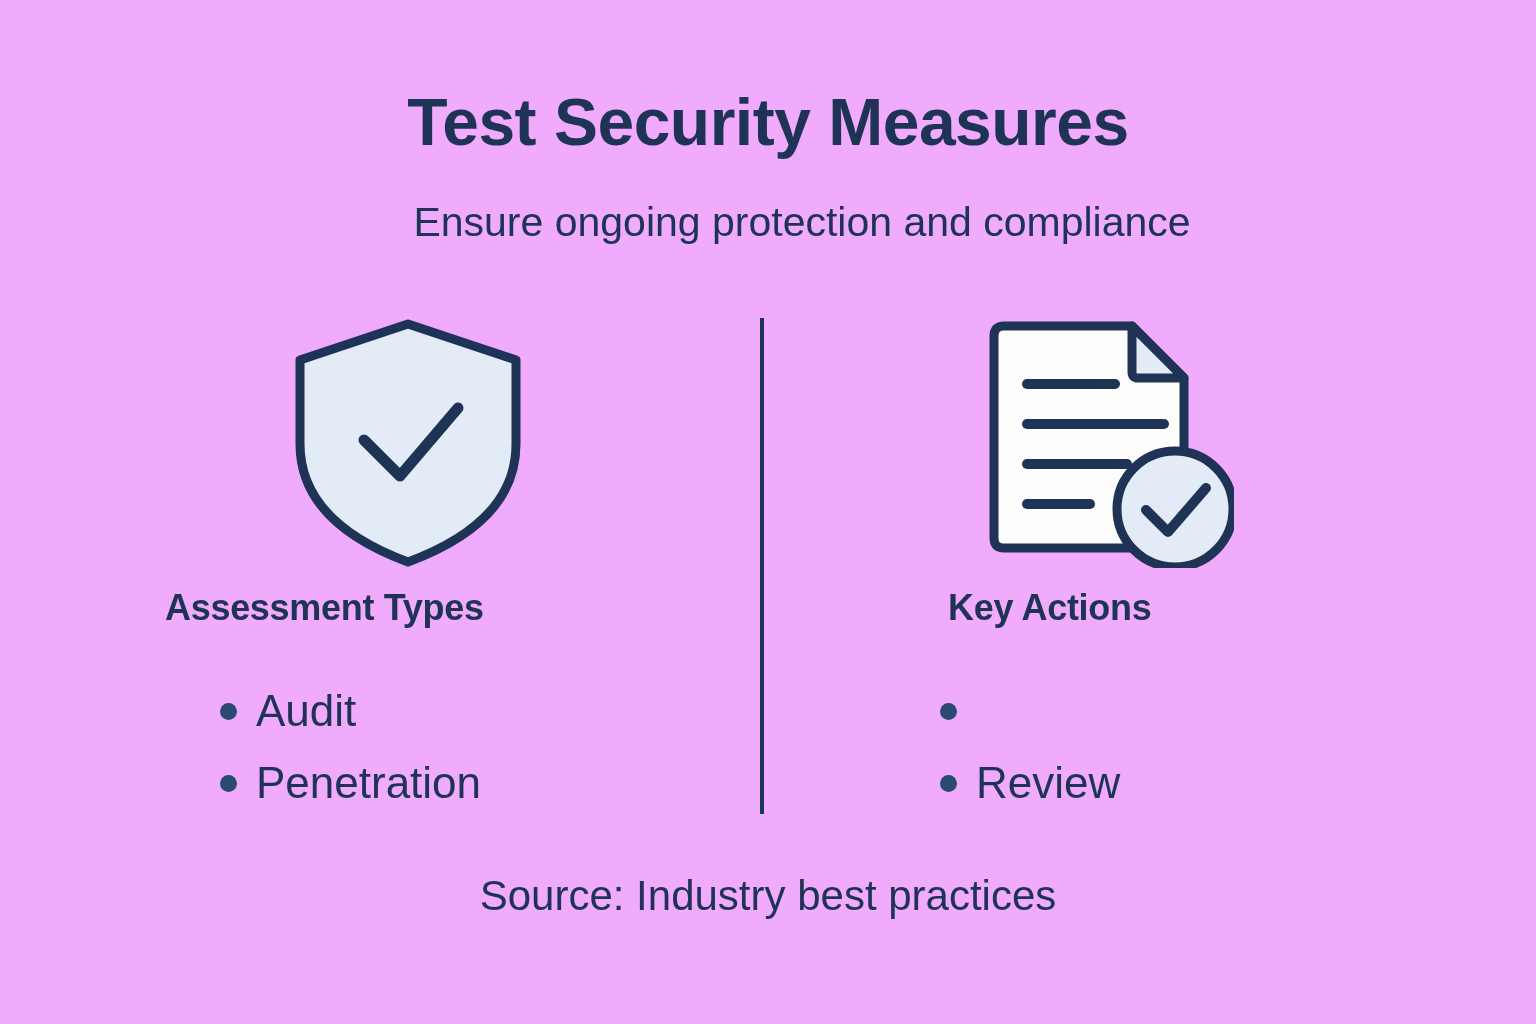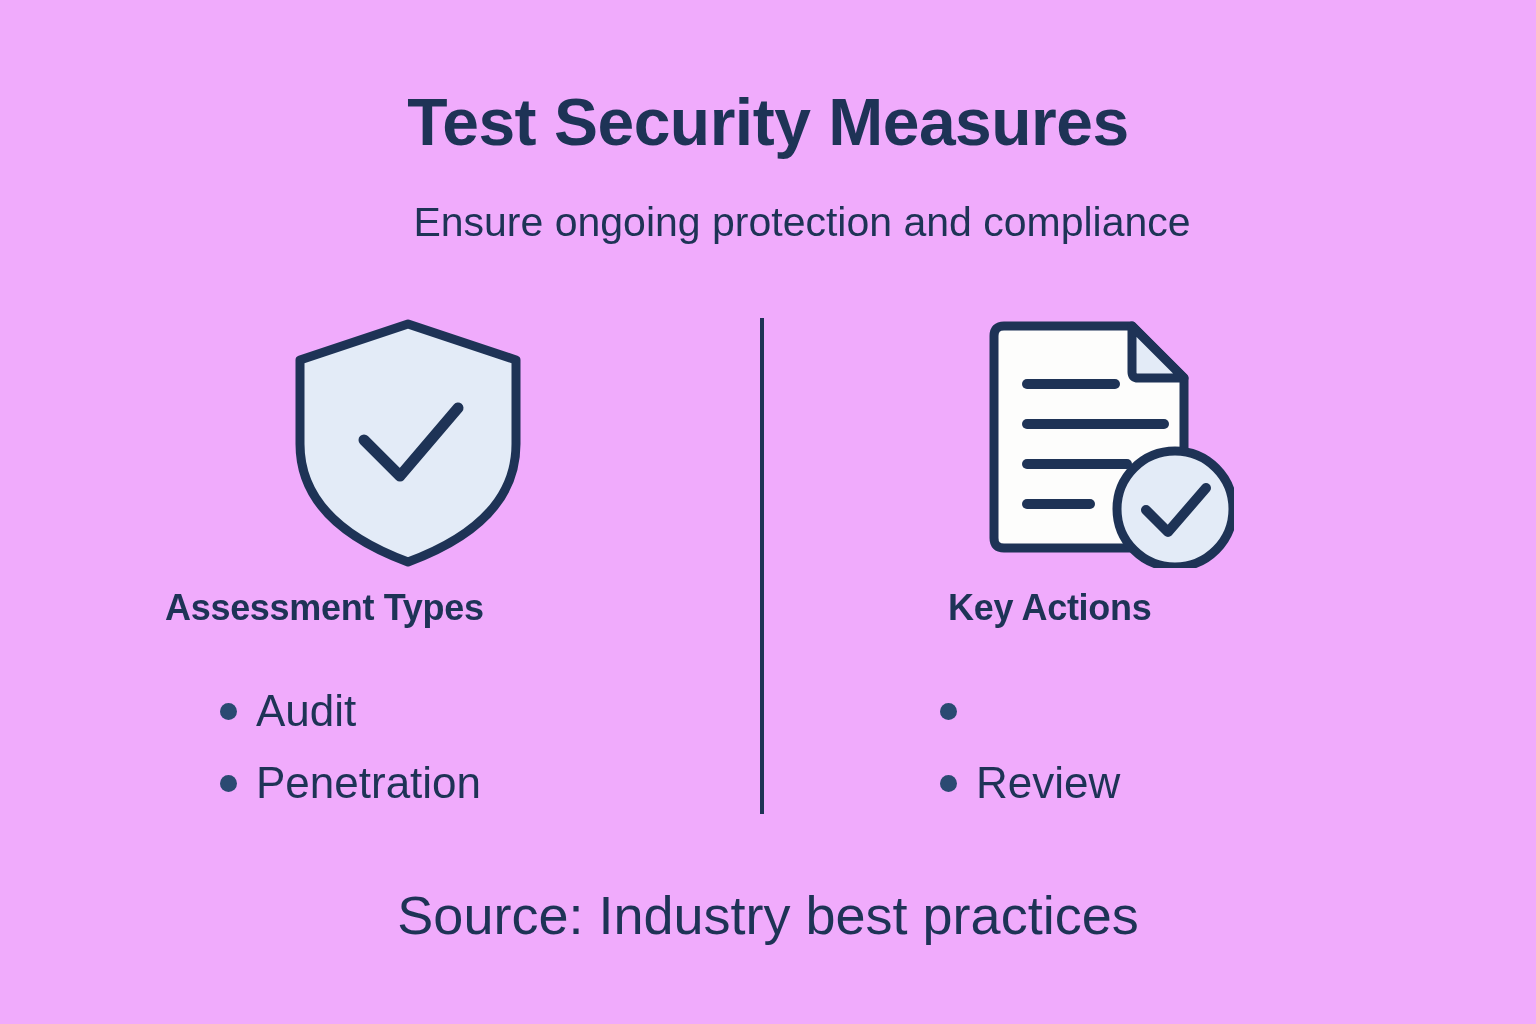--- a/index.html
+++ b/index.html
@@ -116,24 +116,23 @@
     flex: 0 0 auto;
   }
 
   
   .source {
     position: absolute;
     left: 0;
     top: 872px;
     width: 1536px;
     text-align: center;
-    font-size: 54px;
+    font-size: 42px;
     font-weight: 400;
     color: #1e3356;
-    margin-top: 12px;
   }
 </style>
 </head>
 <body>
 
 <div class="canvas">
 
   <div class="title">Test Security Measures</div>
   <div class="subtitle">Ensure ongoing protection and compliance</div>
 

